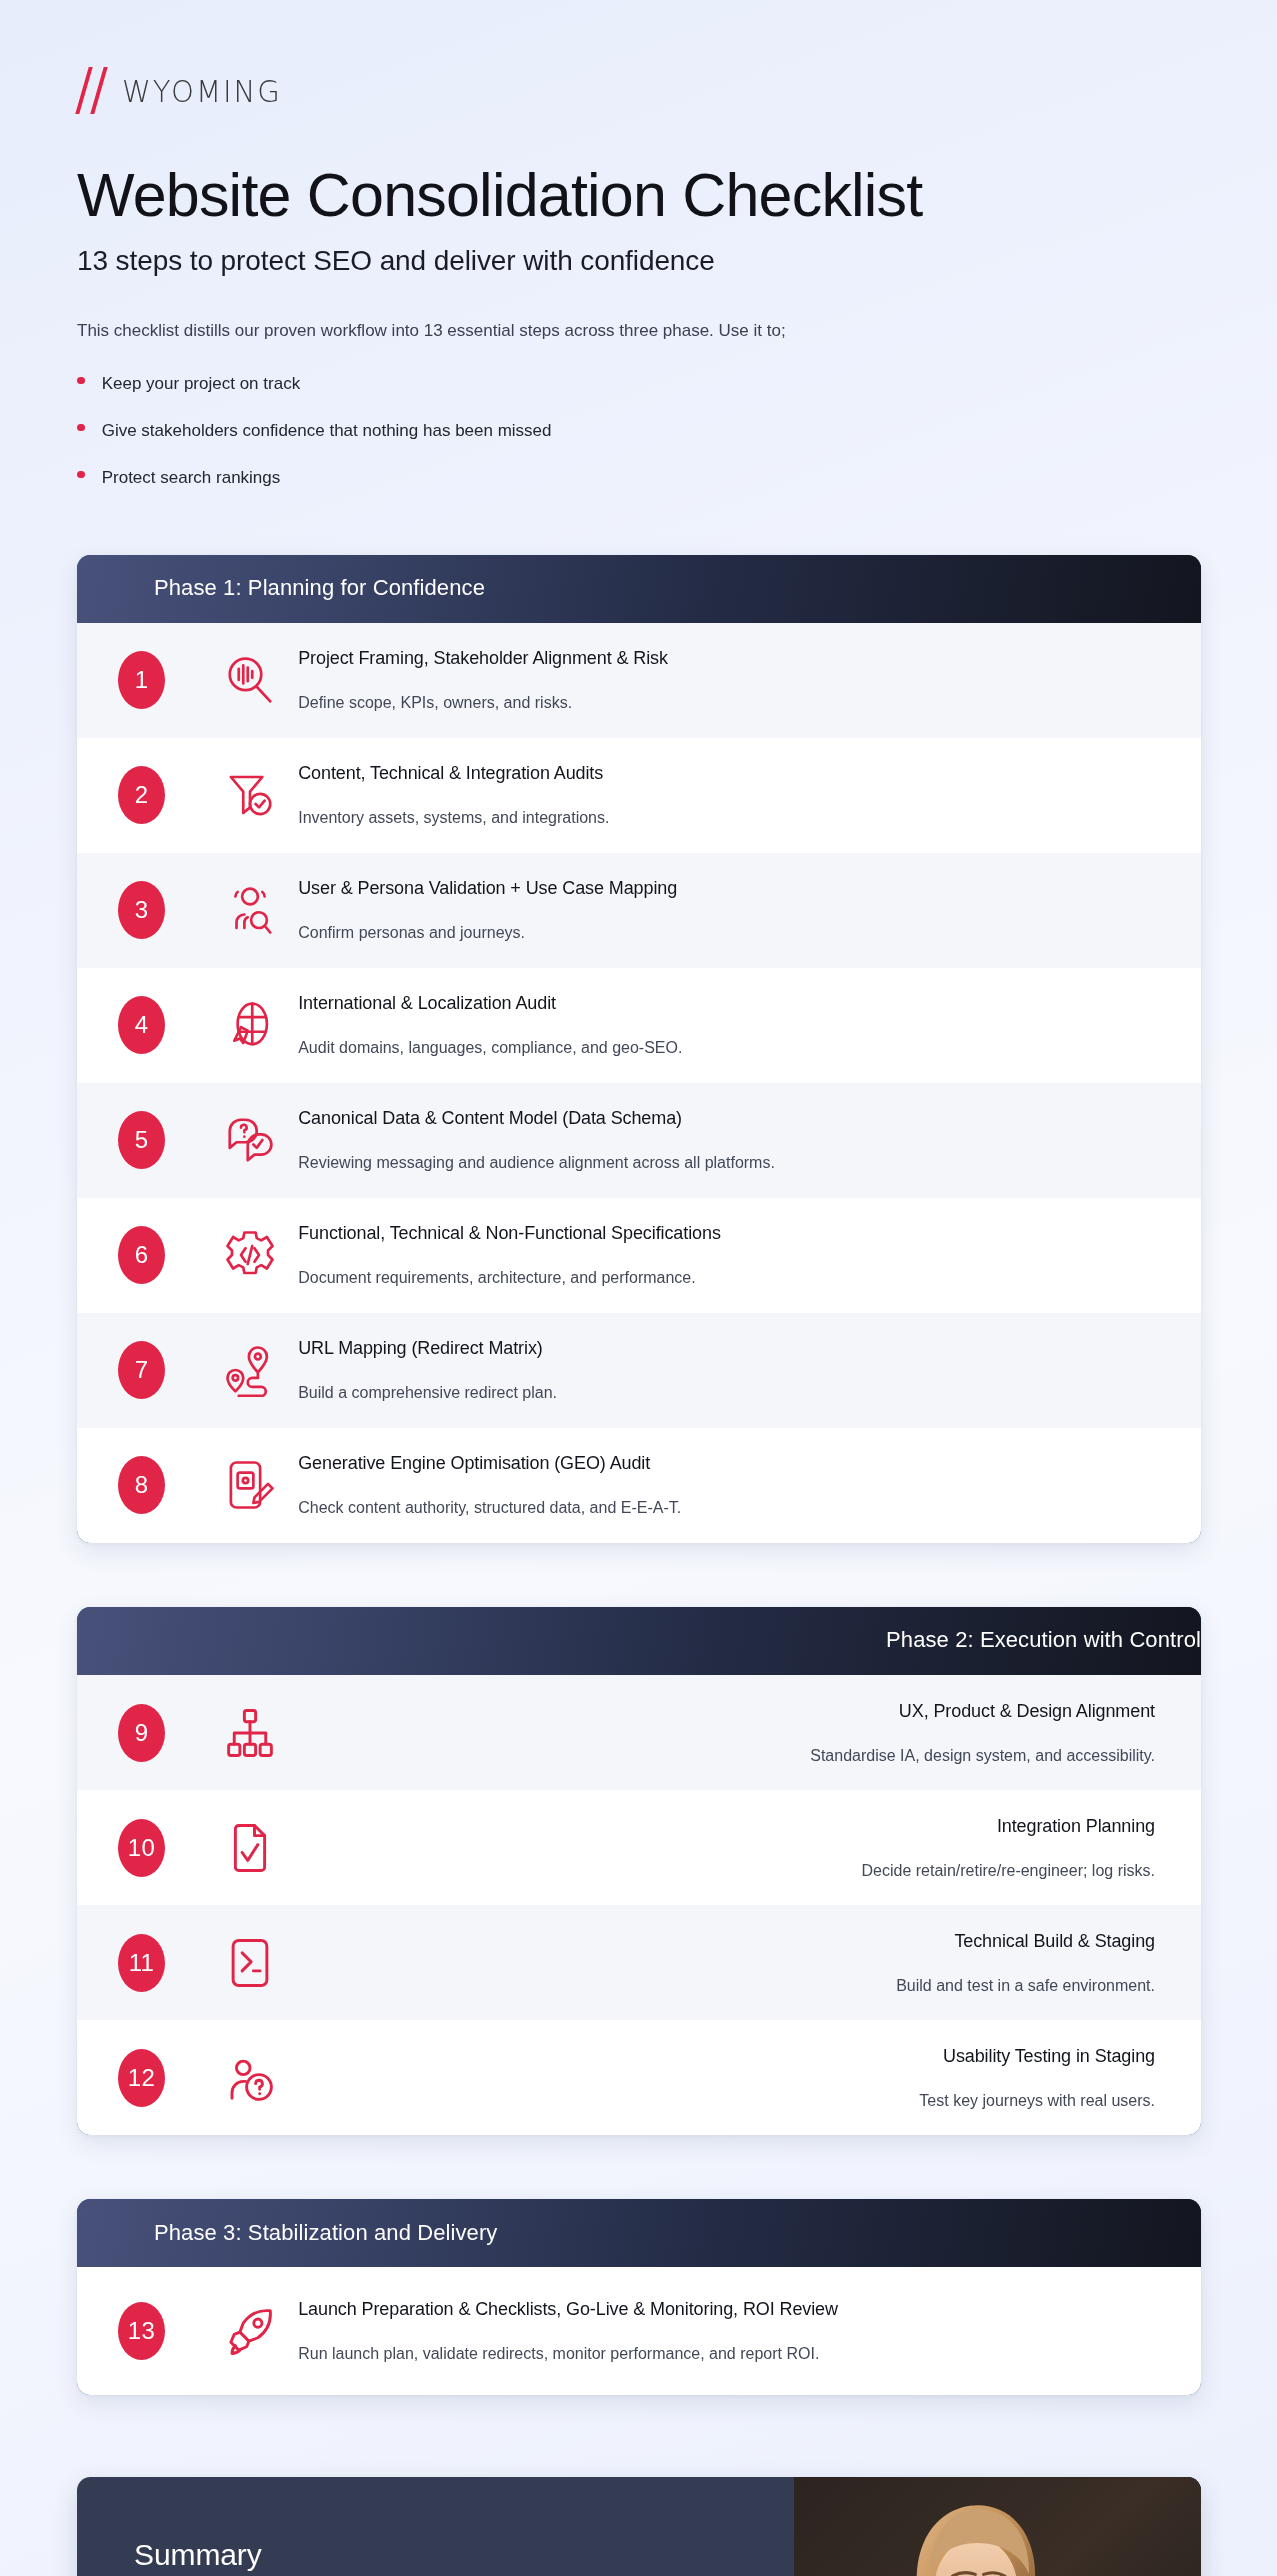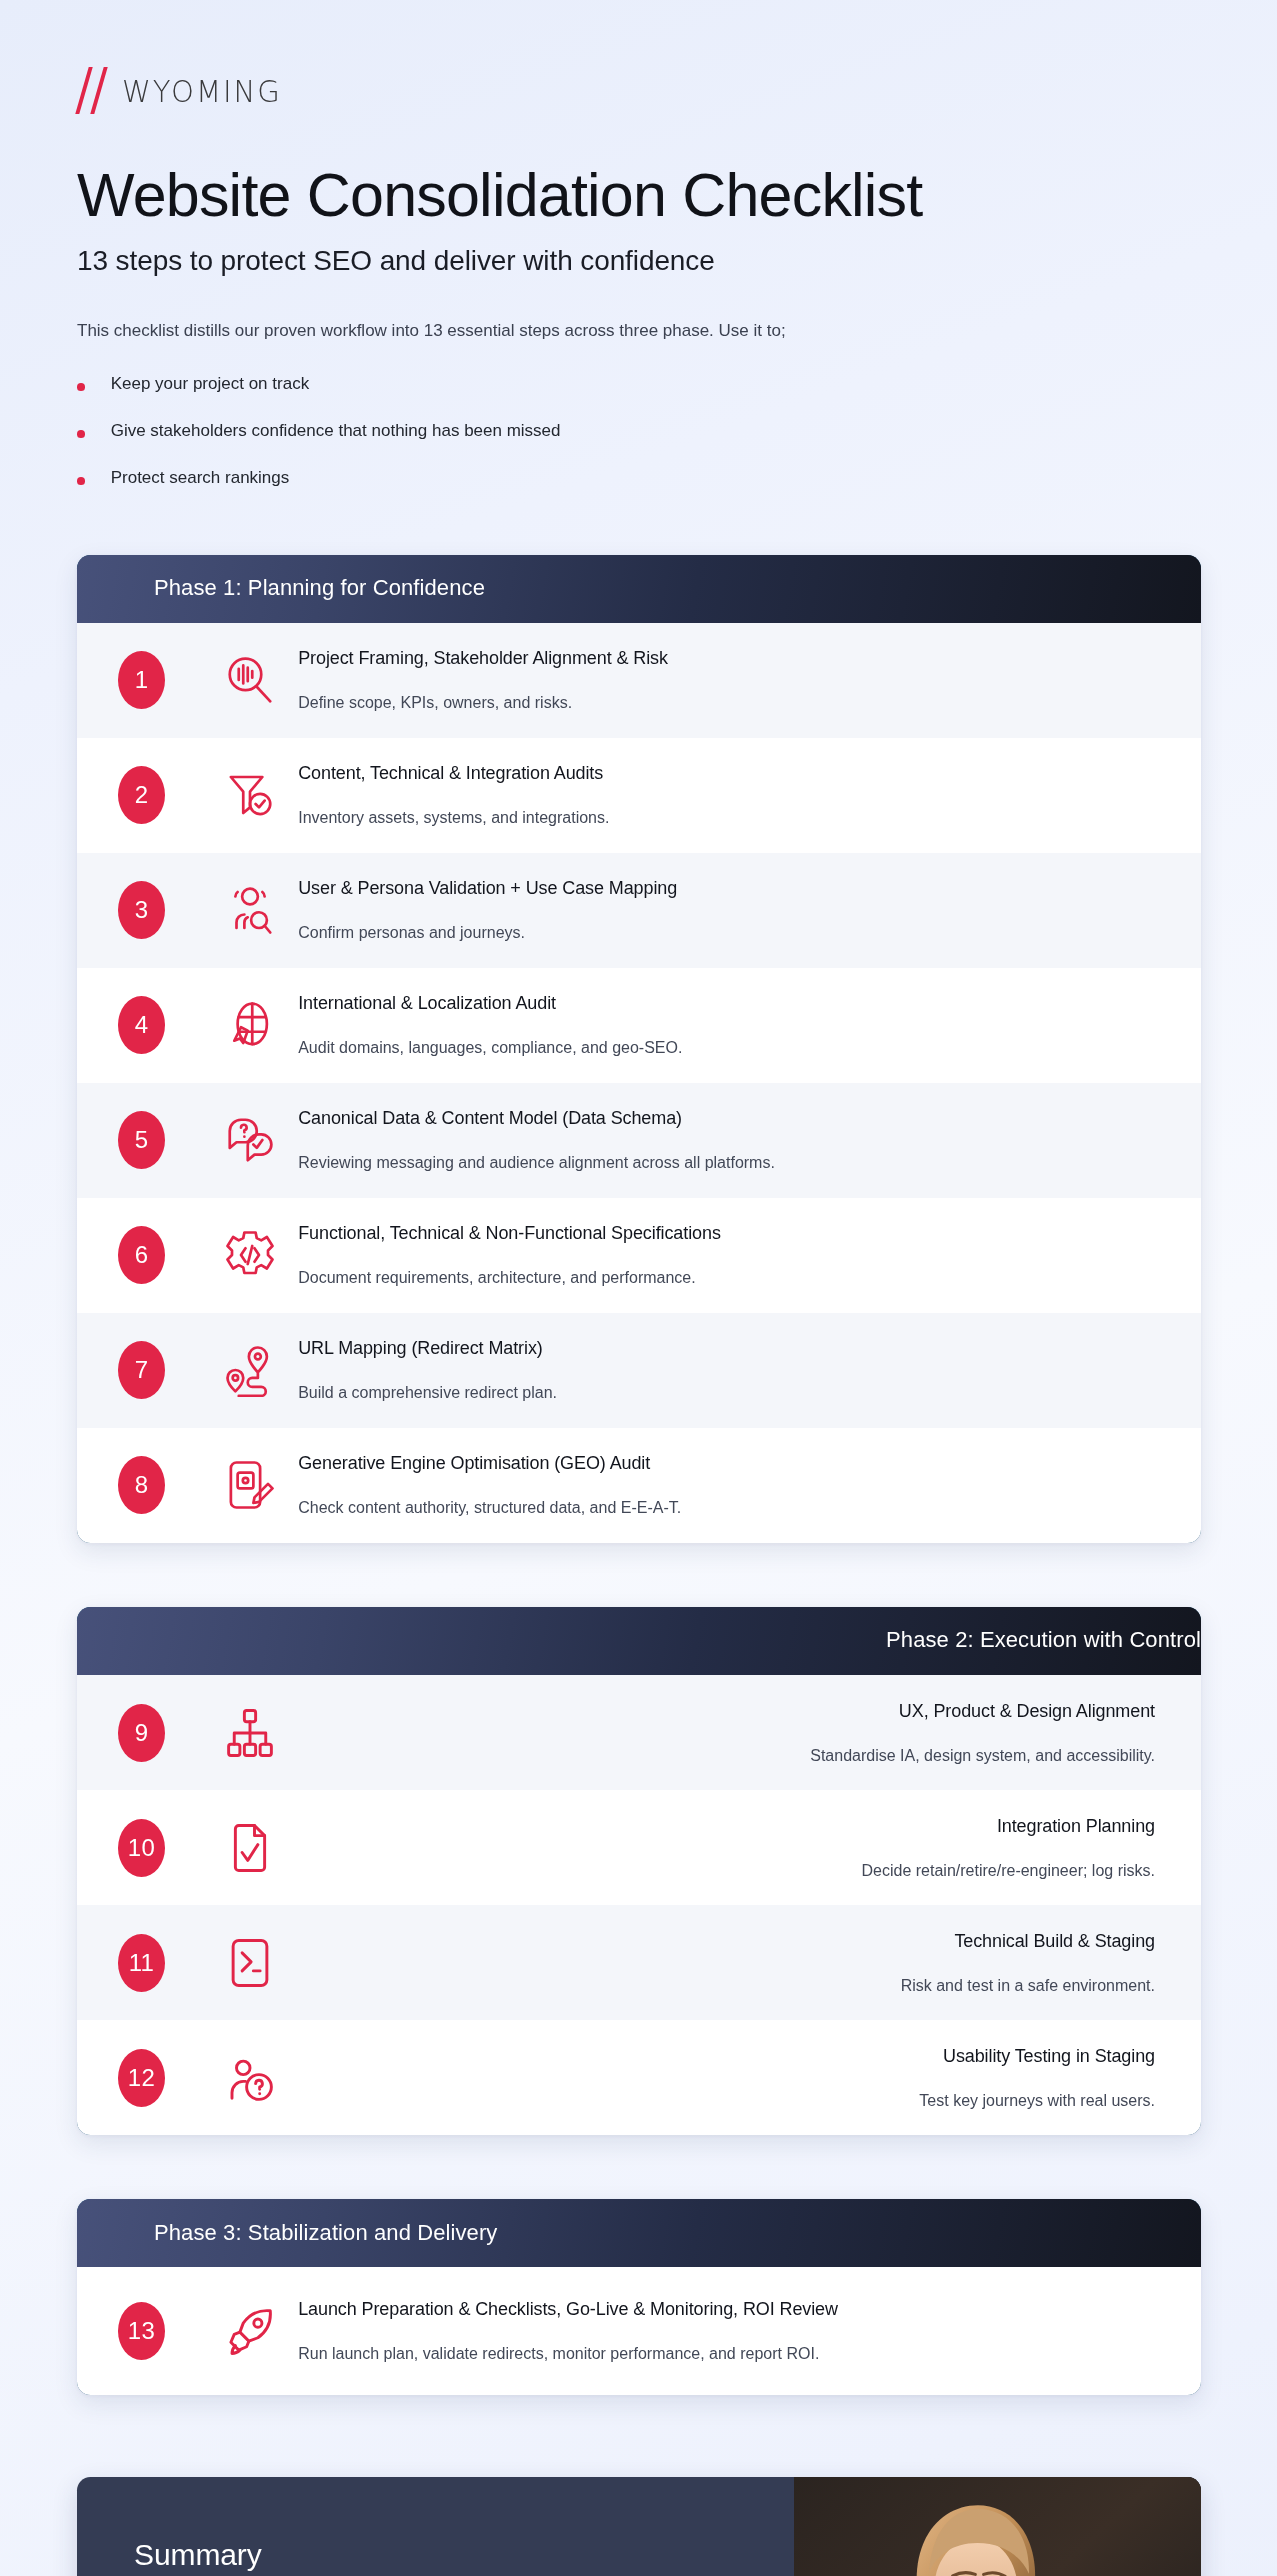--- a/index.html
+++ b/index.html
@@ -27,21 +27,21 @@
   .hdr { padding: 49px 77px 0 77px; }
   .hdr h1 {
     font-size: 61px; font-weight: 400; letter-spacing: -0.8px; color: #111319;
     line-height: 1.06; font-family: "Liberation Sans", sans-serif;
   }
   .hdr h2 {
     font-size: 28px; font-weight: 400; color: #1a1d26; margin-top: 17.5px; letter-spacing: -0.1px;
   }
   .intro { margin-top: 41px; font-size: 17px; color: #3b4150; line-height: 1.5; }
   .bullets { margin-top: 30px; }
-  .bullet { display: flex; align-items: flex-end; gap: 26px; margin-bottom: 27px; }
+  .bullet { display: flex; align-items: center; gap: 17px; margin-bottom: 27px; }
   .bullet .dot {
     width: 7.7px; height: 7.7px; border-radius: 50%; background: #e12548; flex: none;
     position: relative; top: -3.1px;
   }
   .bullet .btxt { font-size: 17px; color: #23272f; }
 
   
   .card {
     margin: 0 77px; background: #0c4a6e; border-radius: 13.4px; overflow: hidden;
     box-shadow: 0 8.2px 24px rgba(30, 45, 90, 0.10), 0 1px 4.1px rgba(30,45,90,0.05);
@@ -323,21 +323,21 @@
         </div>
         <div class="icon-cell">
           <svg width="54" height="54" viewBox="0 0 48 48" fill="none" stroke="#e12548" stroke-width="2.6" stroke-linecap="round" stroke-linejoin="round">
             <rect x="9" y="4" width="30" height="40" rx="5"></rect>
             <path d="M17 15l8 8-8 8"></path>
               <path d="M27 31h6"></path>
           </svg>
         </div>
         <div class="txt-cell">
           <div class="s-title">Technical Build &amp; Staging</div>
-          <div class="s-desc">Risk and test in a safe environment.</div>
+          <div class="s-desc">Build and test in a safe environment.</div>
         </div>
       </div>
 
       <div class="row plain">
         <div class="badge-cell">
           <div class="badge">12</div>
         </div>
         <div class="icon-cell">
           <svg width="54" height="54" viewBox="0 0 48 48" fill="none" stroke="#e12548" stroke-width="2.6" stroke-linecap="round" stroke-linejoin="round">
             <circle cx="18" cy="15" r="6"></circle>

